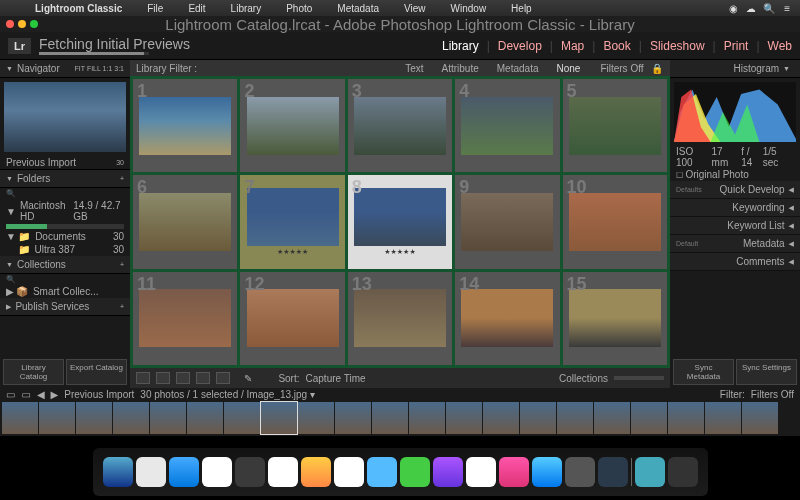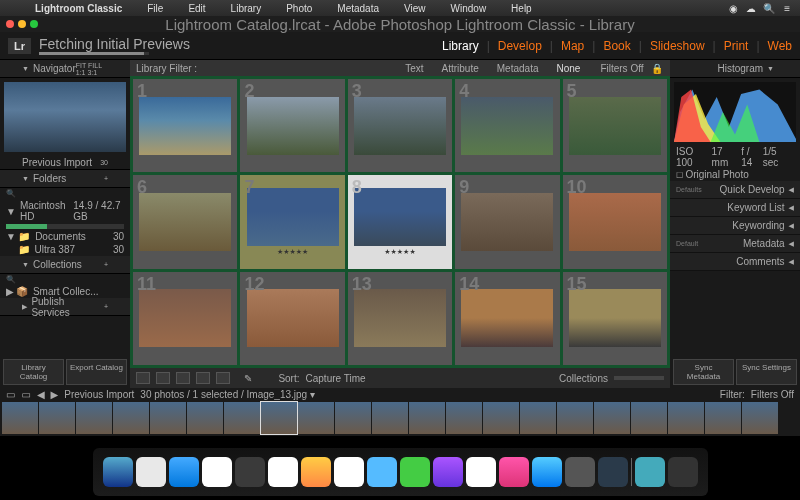--- a/index.html
+++ b/index.html
@@ -11,27 +11,27 @@
 .titlebar .dots{position:absolute;left:6px;display:flex;gap:4px}
 .dot{width:8px;height:8px;border-radius:50%}
 .titlebar span{font-size:15px;color:#888}
 .app{height:404px;background:#1a1a1a;display:flex;flex-direction:column}
 .topbar{height:28px;display:flex;align-items:center;padding:0 8px;border-bottom:1px solid #000}
 .logo{background:#333;padding:2px 6px;font-weight:bold;color:#ddd;font-size:11px}
 .status{margin-left:8px;font-size:14px}
 .progress{width:110px;height:3px;background:#333;margin-left:8px;position:relative}
 .progress::after{content:"";position:absolute;width:95%;height:100%;background:#888}
 .modules{margin-left:auto;display:flex;gap:8px}
-.modules span{font-size:12px;color:#f97316;cursor:pointer}
+.modules span{font-size:12px;color:#fca5a5;cursor:pointer}
 .modules .sep{color:#444}
 .modules .active{color:#fff;font-weight:500}
 .main{flex:1;display:flex;min-height:0}
 .panel{width:130px;background:#1a1a1a;display:flex;flex-direction:column;overflow:hidden}
 .panel.right{width:130px}
-.phdr{height:18px;background:#222;display:flex;align-items:center;padding:0 22px;font-size:9px;border-bottom:1px solid #000}
+.phdr{height:18px;background:#222;display:flex;align-items:center;padding:0 6px;font-size:9px;border-bottom:1px solid #000}
 .phdr .tri{margin-right:4px;font-size:7px}
 .phdr .end{margin-left:auto;font-size:7px}
 .navprev{height:70px;background:linear-gradient(#3a5a7a,#5a7a9a 40%,#2a3a4a);margin:4px}
 .phdr.sub{background:#1a1a1a;height:14px;font-size:8px}
 .folder{display:flex;align-items:center;padding:1px 6px;font-size:8px;gap:4px}
 .folder .ct{margin-left:auto}
 .bar{height:5px;background:#333;margin:1px 6px;position:relative}
 .bar::after{content:"";position:absolute;width:35%;height:100%;background:#4a6}
 .btnrow{display:flex;gap:2px;padding:3px;margin-top:auto}
 .btn{flex:1;background:#2a2a2a;border:1px solid #444;padding:3px;font-size:8px;text-align:center;cursor:pointer}
@@ -300,25 +300,25 @@
           <span>f / 14</span>
           <span>1/5 sec</span>
       </div>
       <div class="chk">☐ <span>Original Photo</span></div>
       <div class="rpanel-item">
           <span style="margin-right:auto;font-size:7px;opacity:.6">Defaults</span>
           <span>Quick Develop</span>
           <span class="tri">◀</span>
         </div>
       <div class="rpanel-item">
+          <span>Keywording</span>
+          <span class="tri">◀</span>
+        </div>
+      <div class="rpanel-item">
           <span>Keyword List</span>
-          <span class="tri">◀</span>
-        </div>
-      <div class="rpanel-item">
-          <span>Keywording</span>
           <span class="tri">◀</span>
         </div>
       <div class="rpanel-item">
           <span style="margin-right:auto;font-size:7px;opacity:.6">Default</span>
           <span>Metadata</span>
           <span class="tri">◀</span>
         </div>
       <div class="rpanel-item">
           <span>Comments</span>
           <span class="tri">◀</span>

